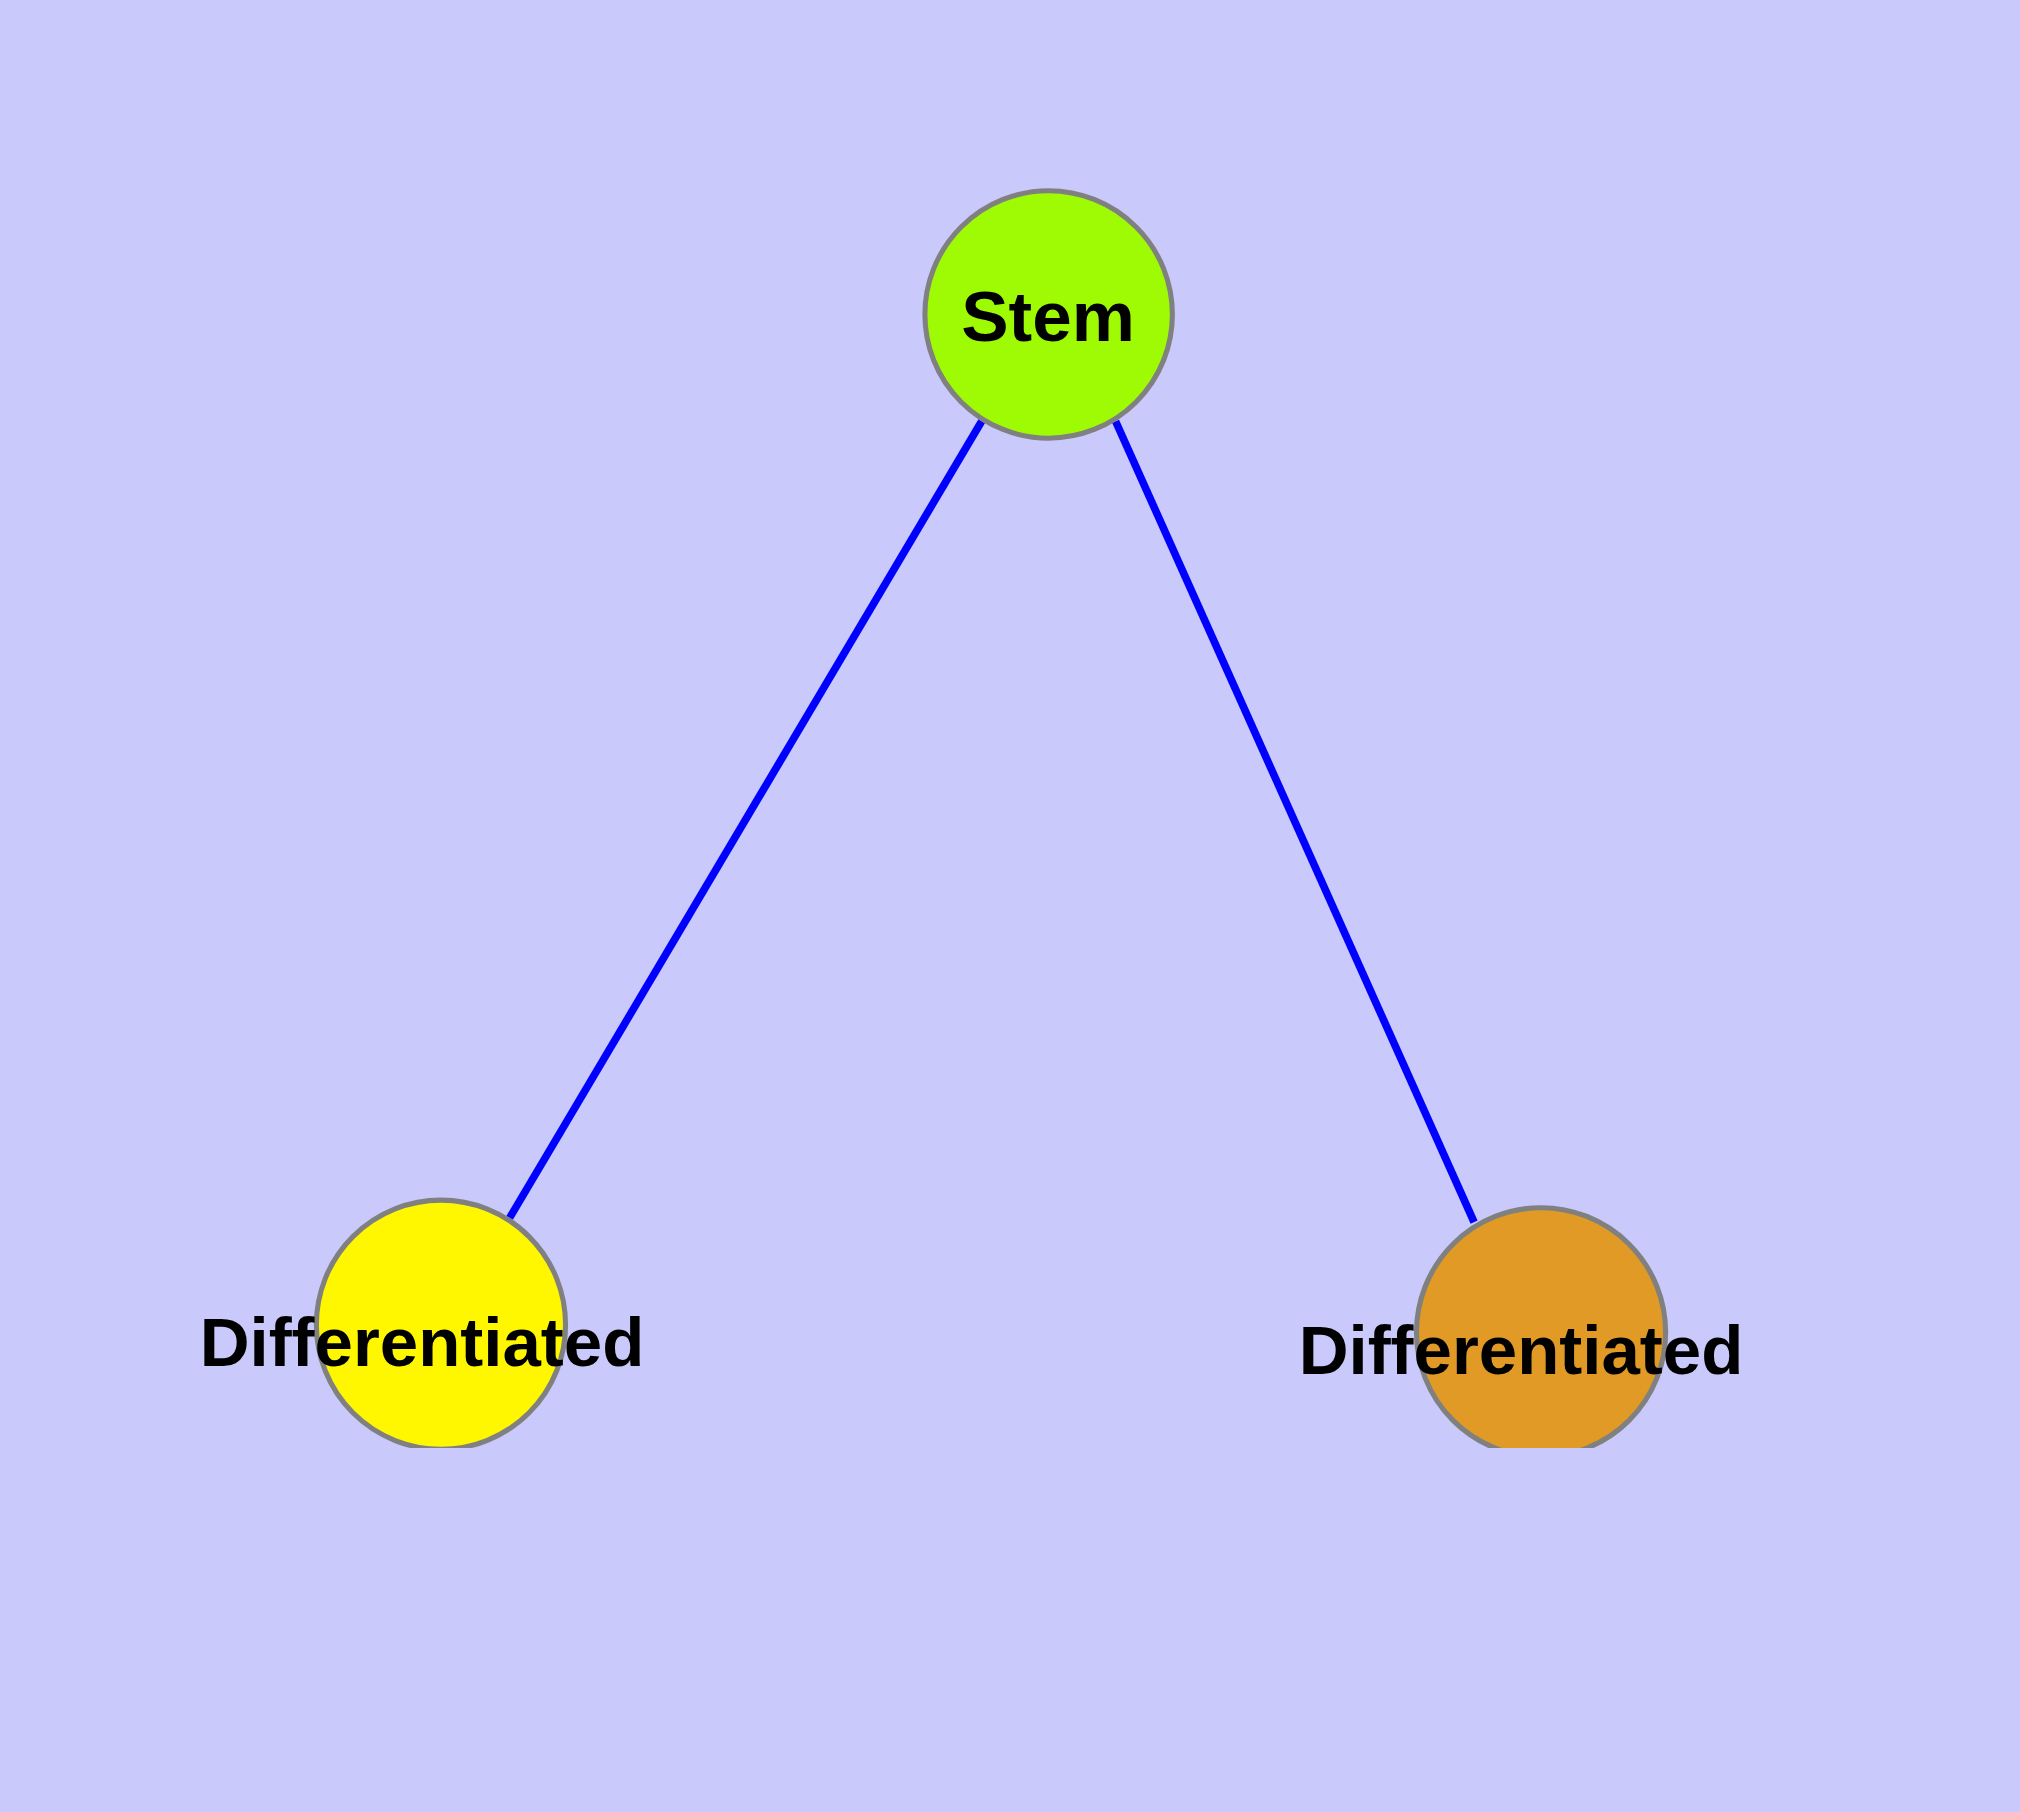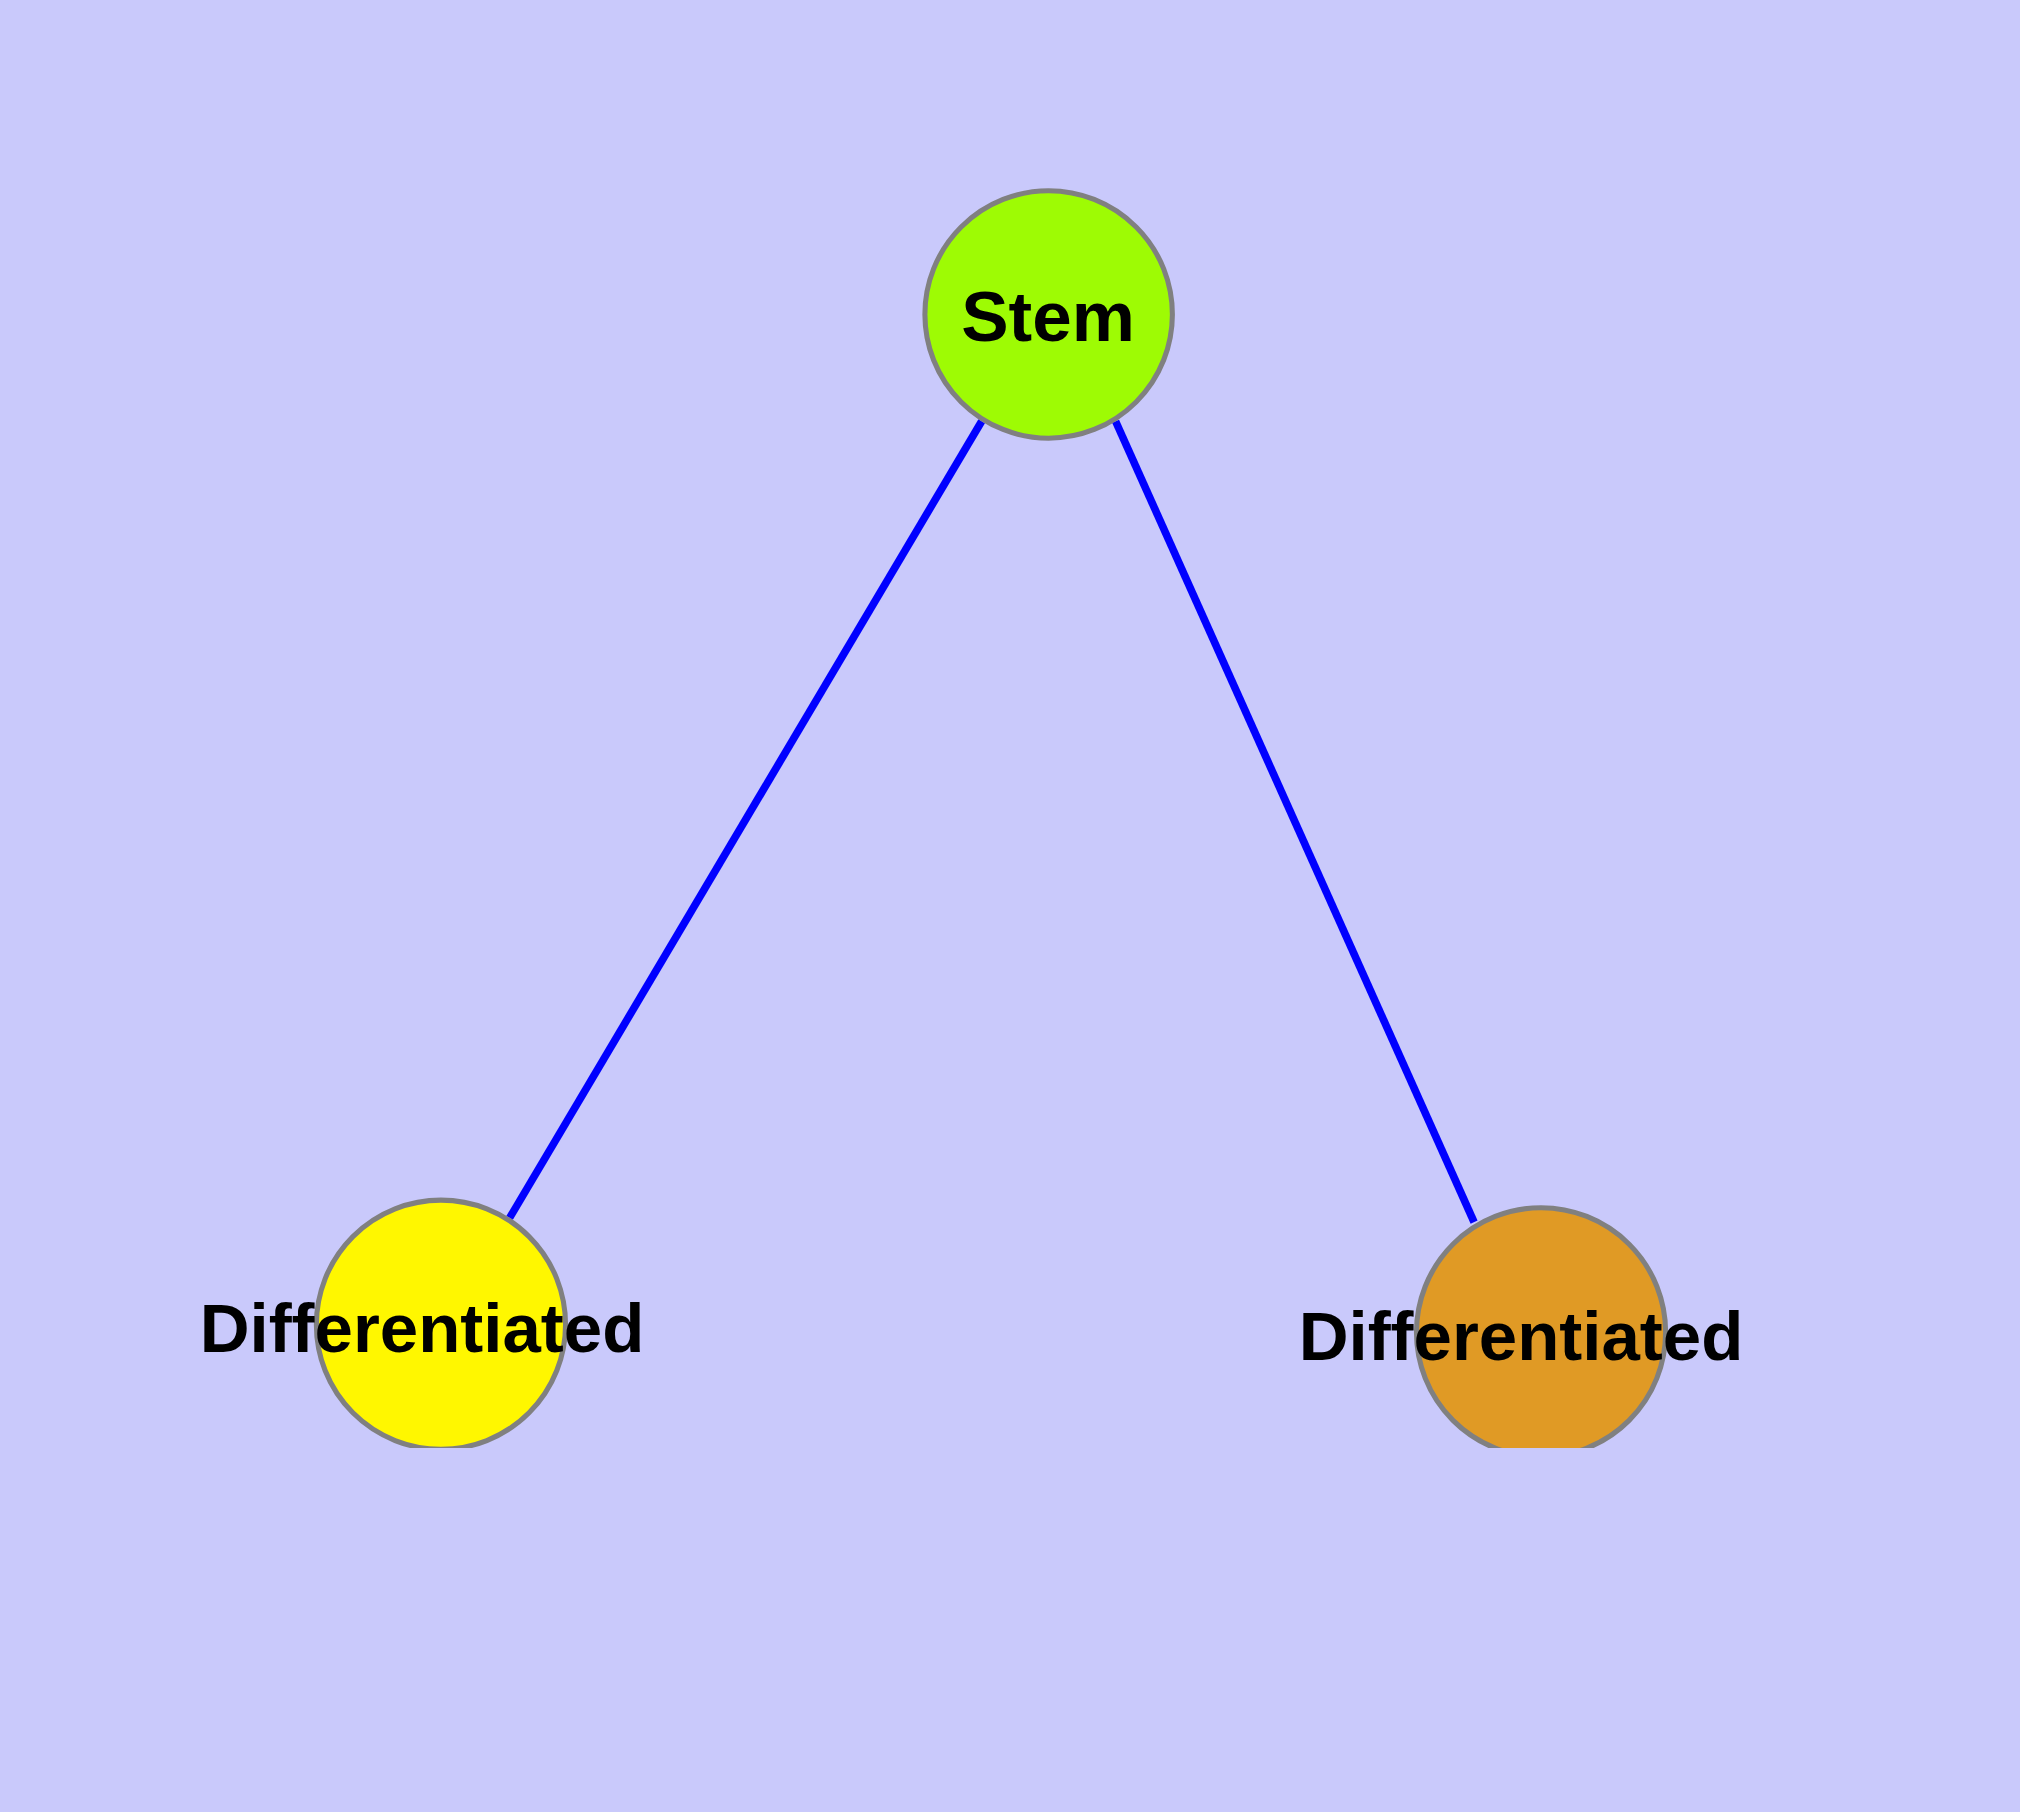--- a/index.html
+++ b/index.html
@@ -31,20 +31,21 @@
     white-space: nowrap;
     line-height: 1.07;
     pointer-events: none;
     transform: translate(-50%, -50%);
   }
   .node-label.root {
     font-size: 71px;
   }
   .node-label.leaf {
     font-size: 69px;
+    margin-top: 14px;
   }
 </style>
 </head>
 <body>
 
 <div id="canvas">
 
   <svg id="graph-svg" viewBox="0 0 2384 2138" xmlns="http://www.w3.org/2000/svg">
 
     <rect x="0" y="0" width="2384" height="2138" fill="#c9c9fb"></rect>

